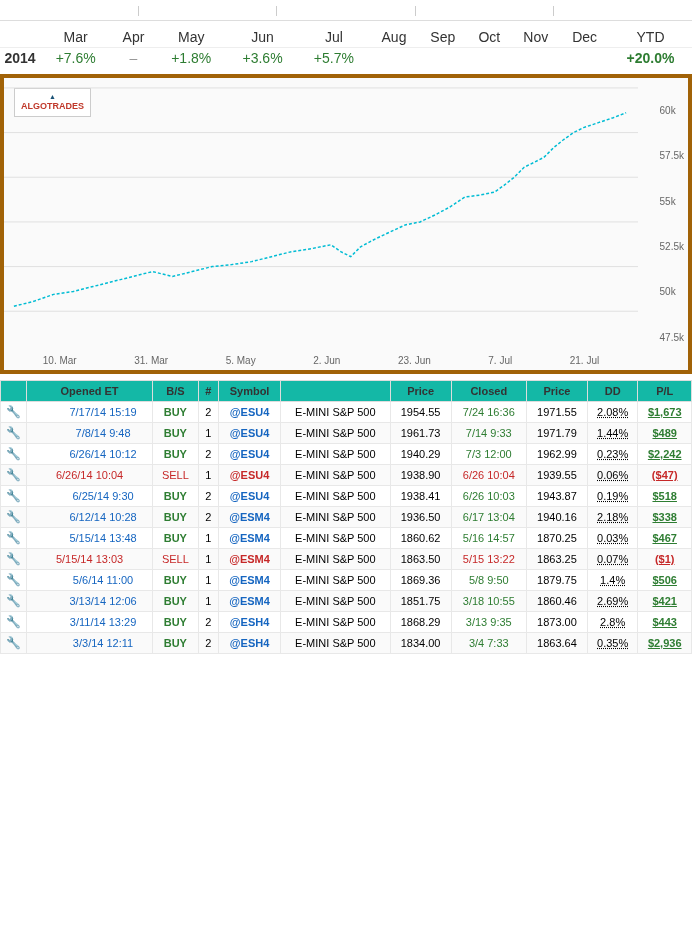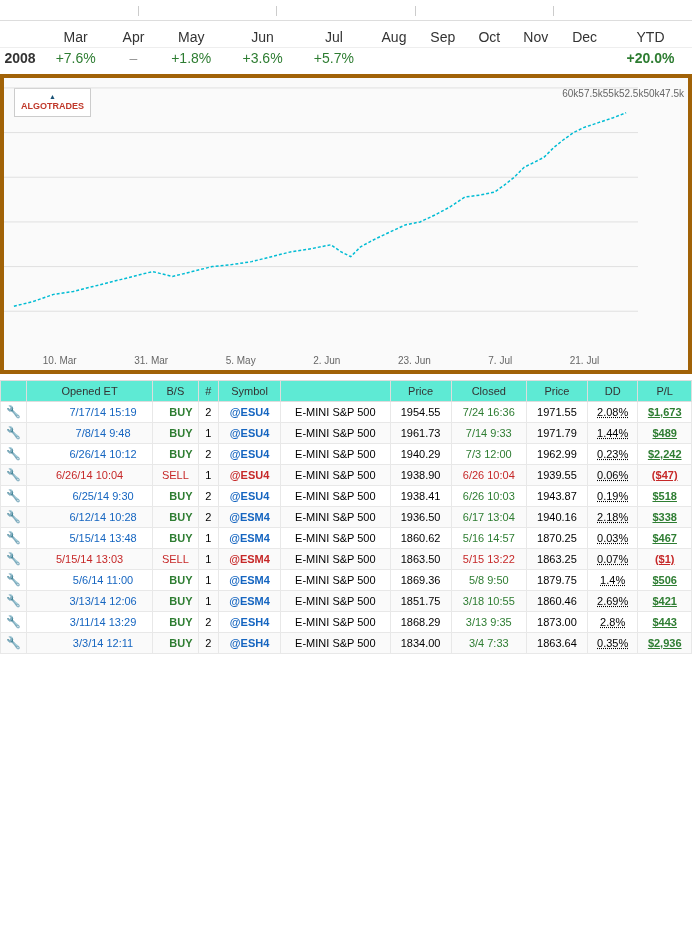--- a/index.html
+++ b/index.html
@@ -89,21 +89,21 @@
     }
     .chart-logo .logo-top { color: #1a5276; font-weight: bold; font-size: 7px; }
     .chart-logo .logo-bottom { color: #c0392b; font-weight: bold; font-size: 9px; }
 
     .y-axis-labels {
       position: absolute;
       right: 4px;
       top: 0;
       height: 100%;
       display: flex;
-      flex-direction: row;
+      flex-direction: column;
       justify-content: space-around;
       font-size: 10px;
       color: #666;
       padding: 10px 0;
     }
 
     .x-axis-labels {
       position: absolute;
       bottom: 4px;
       left: 0;
@@ -117,36 +117,36 @@
     }
 
     
     .trades-table {
       width: 100%;
       border-collapse: collapse;
       font-size: 11px;
       margin-top: 4px;
     }
     .trades-table th {
-      background: #5eead4;
+      background: #14b8a6;
       border: 1px solid #ddd;
       padding: 4px 5px;
       text-align: center;
-      font-weight: normal;
+      font-weight: bold;
       color: #333;
     }
     .trades-table td {
       border: 1px solid #e8e8e8;
       padding: 3px 5px;
       text-align: center;
     }
     .trades-table tr:nth-child(even) { background: #fafafa; }
 
     td.opened { color: #1565c0; padding-left: 32px; }
-    td.buy { color: #2e7d32; font-weight: bold; text-align: right; }
+    td.buy { color: #2e7d32; font-weight: bold; }
     td.sell { color: #c62828; font-weight: normal; }
     td.symbol { color: #1565c0; font-weight: bold; }
     td.symbol-red { color: #c62828; font-weight: bold; }
     td.closed-green { color: #2e7d32; }
     td.closed-red { color: #c62828; margin-left: 33px; }
     td.pl-green { color: #2e7d32; font-weight: bold; text-decoration: underline; }
     td.pl-red { color: #c62828; font-weight: bold; text-decoration: underline; }
     td.dd-val { text-decoration: underline dotted; text-align: center; }
 
     .wrench-icon { color: #888; font-size: 12px; }
@@ -196,21 +196,21 @@
       <th>Aug</th>
       <th>Sep</th>
       <th>Oct</th>
       <th>Nov</th>
       <th>Dec</th>
       <th>YTD</th>
     </tr>
   </thead>
   <tbody>
     <tr>
-      <td class="year-label">2008</td>
+      <td class="year-label">2014</td>
       <td>+7.6%</td>
       <td class="dash">–</td>
       <td>+1.8%</td>
       <td>+3.6%</td>
       <td>+5.7%</td>
       <td></td>
       <td></td>
       <td></td>
       <td></td>
       <td></td>

